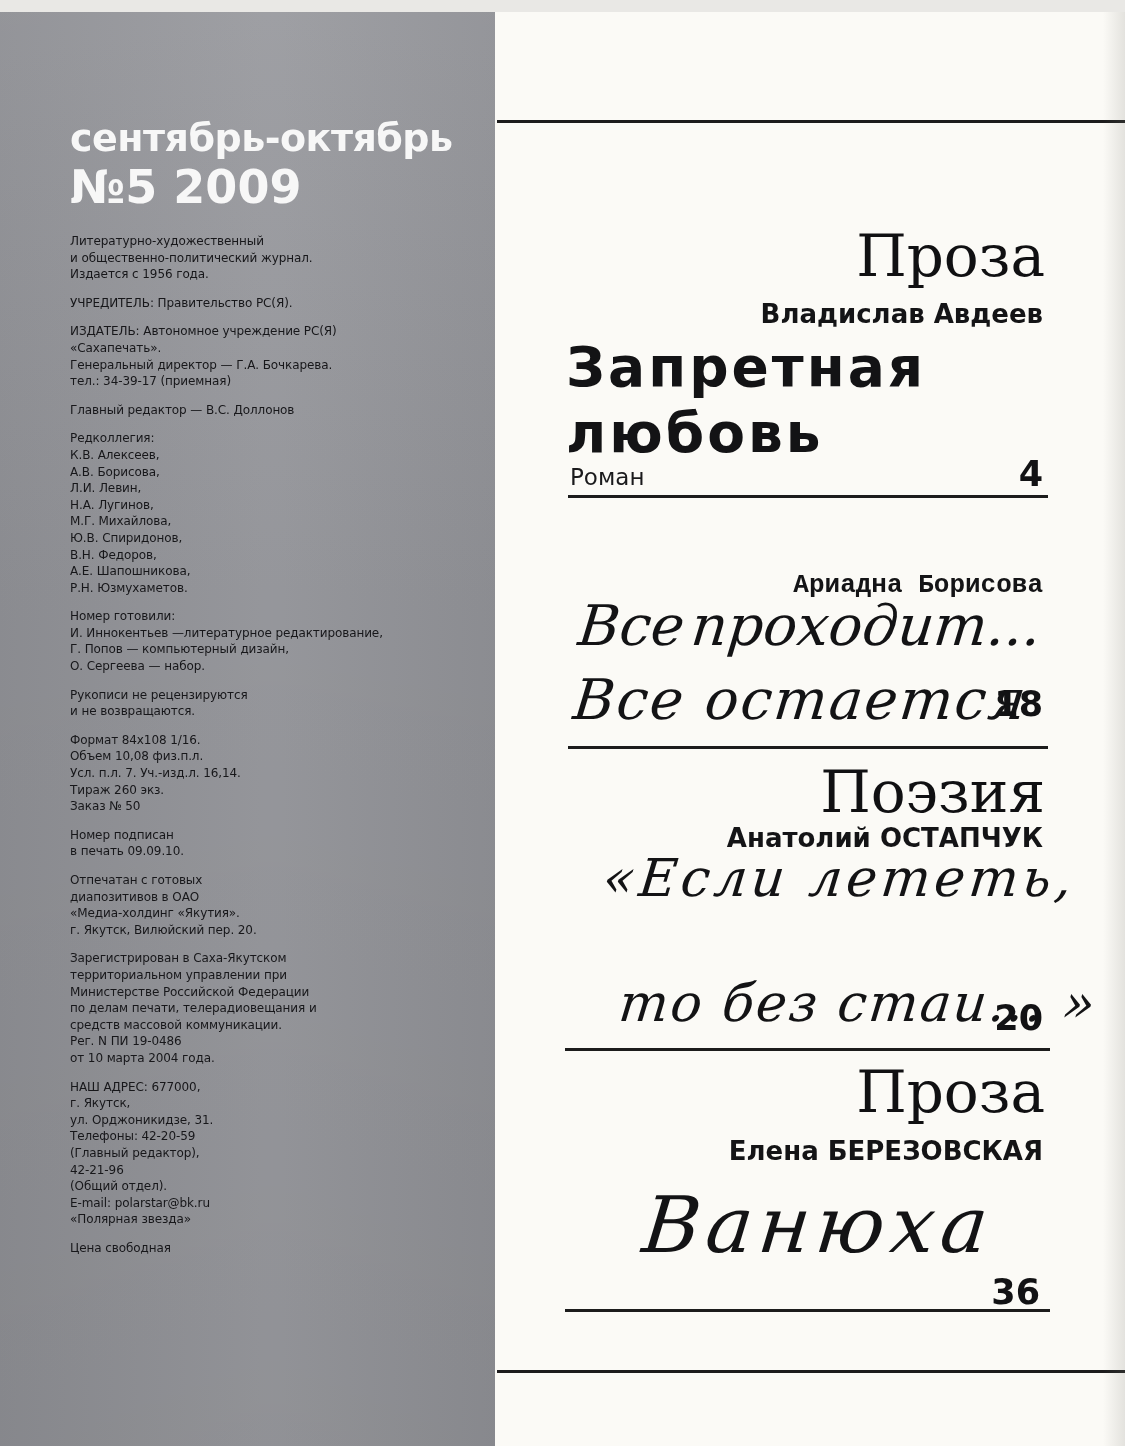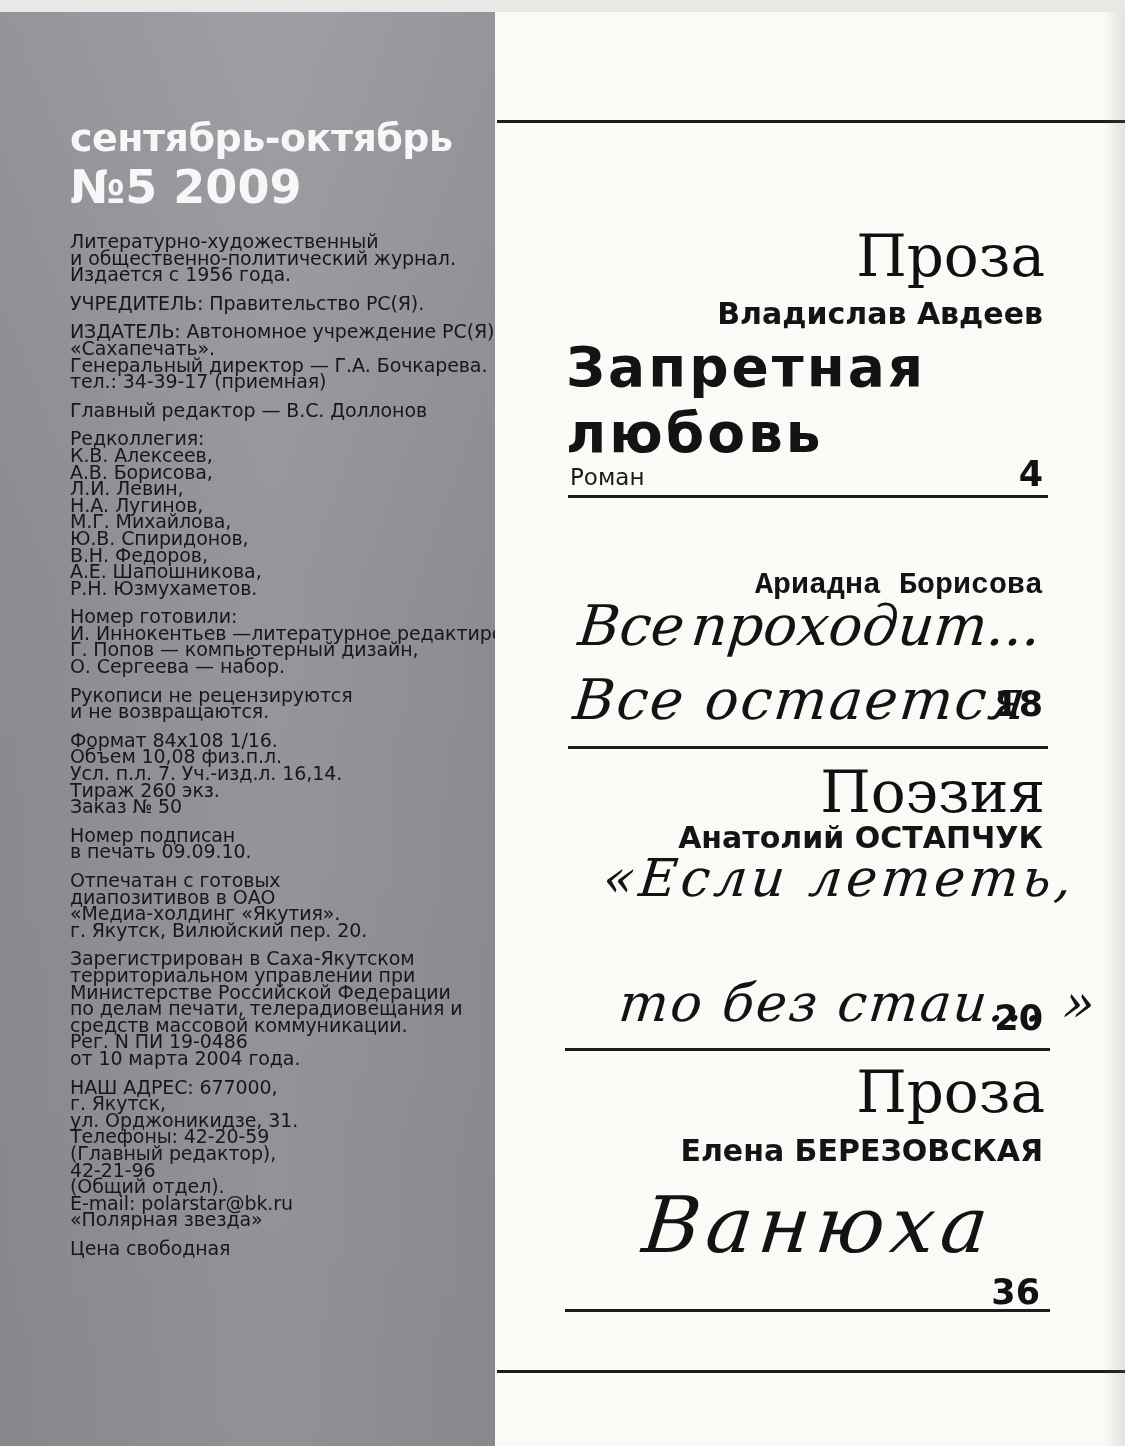--- a/index.html
+++ b/index.html
@@ -20,30 +20,30 @@
   }
   .mast-inner{position:absolute;left:70px;top:103px;right:28px;}
   .season{
     font-size:38px;line-height:47px;font-weight:bold;color:#f7f7f7;
     letter-spacing:-.5px;white-space:nowrap;
   }
   .issue{
     font-size:46px;line-height:50px;font-weight:bold;color:#f7f7f7;
     margin-bottom:21px;white-space:nowrap;
   }
-  .block{font-size:19px;line-height:16.6px;margin-bottom:12px;letter-spacing:-.1px;}
+  .block{font-size:12px;line-height:16.6px;margin-bottom:12px;letter-spacing:-.1px;}
   .block div{white-space:nowrap;}
   
   .toc-abs{position:absolute;}
   .rule{position:absolute;height:3px;background:#1c1c1c;}
   .genre{
     font-family:"DejaVu Serif",serif;font-weight:400;
     font-size:58px;line-height:62px;color:#101012;white-space:nowrap;
   }
-  .author{font-size:30px;line-height:30px;font-weight:bold;color:#141416;white-space:nowrap;}
+  .author{font-size:26px;line-height:30px;font-weight:bold;color:#141416;white-space:nowrap;}
   .title-sans{
     font-size:55px;line-height:66px;font-weight:bold;letter-spacing:3px;
     color:#131315;white-space:nowrap;
   }
   .subtitle{font-size:23px;line-height:26px;color:#1a1a1c;}
   .pageno{font-size:35px;line-height:38px;font-weight:bold;color:#121214;}
   .script{
     font-family:"DejaVu Serif",serif;font-style:italic;color:#131315;
     white-space:nowrap;transform:skewX(-6deg);transform-origin:left bottom;
   }

